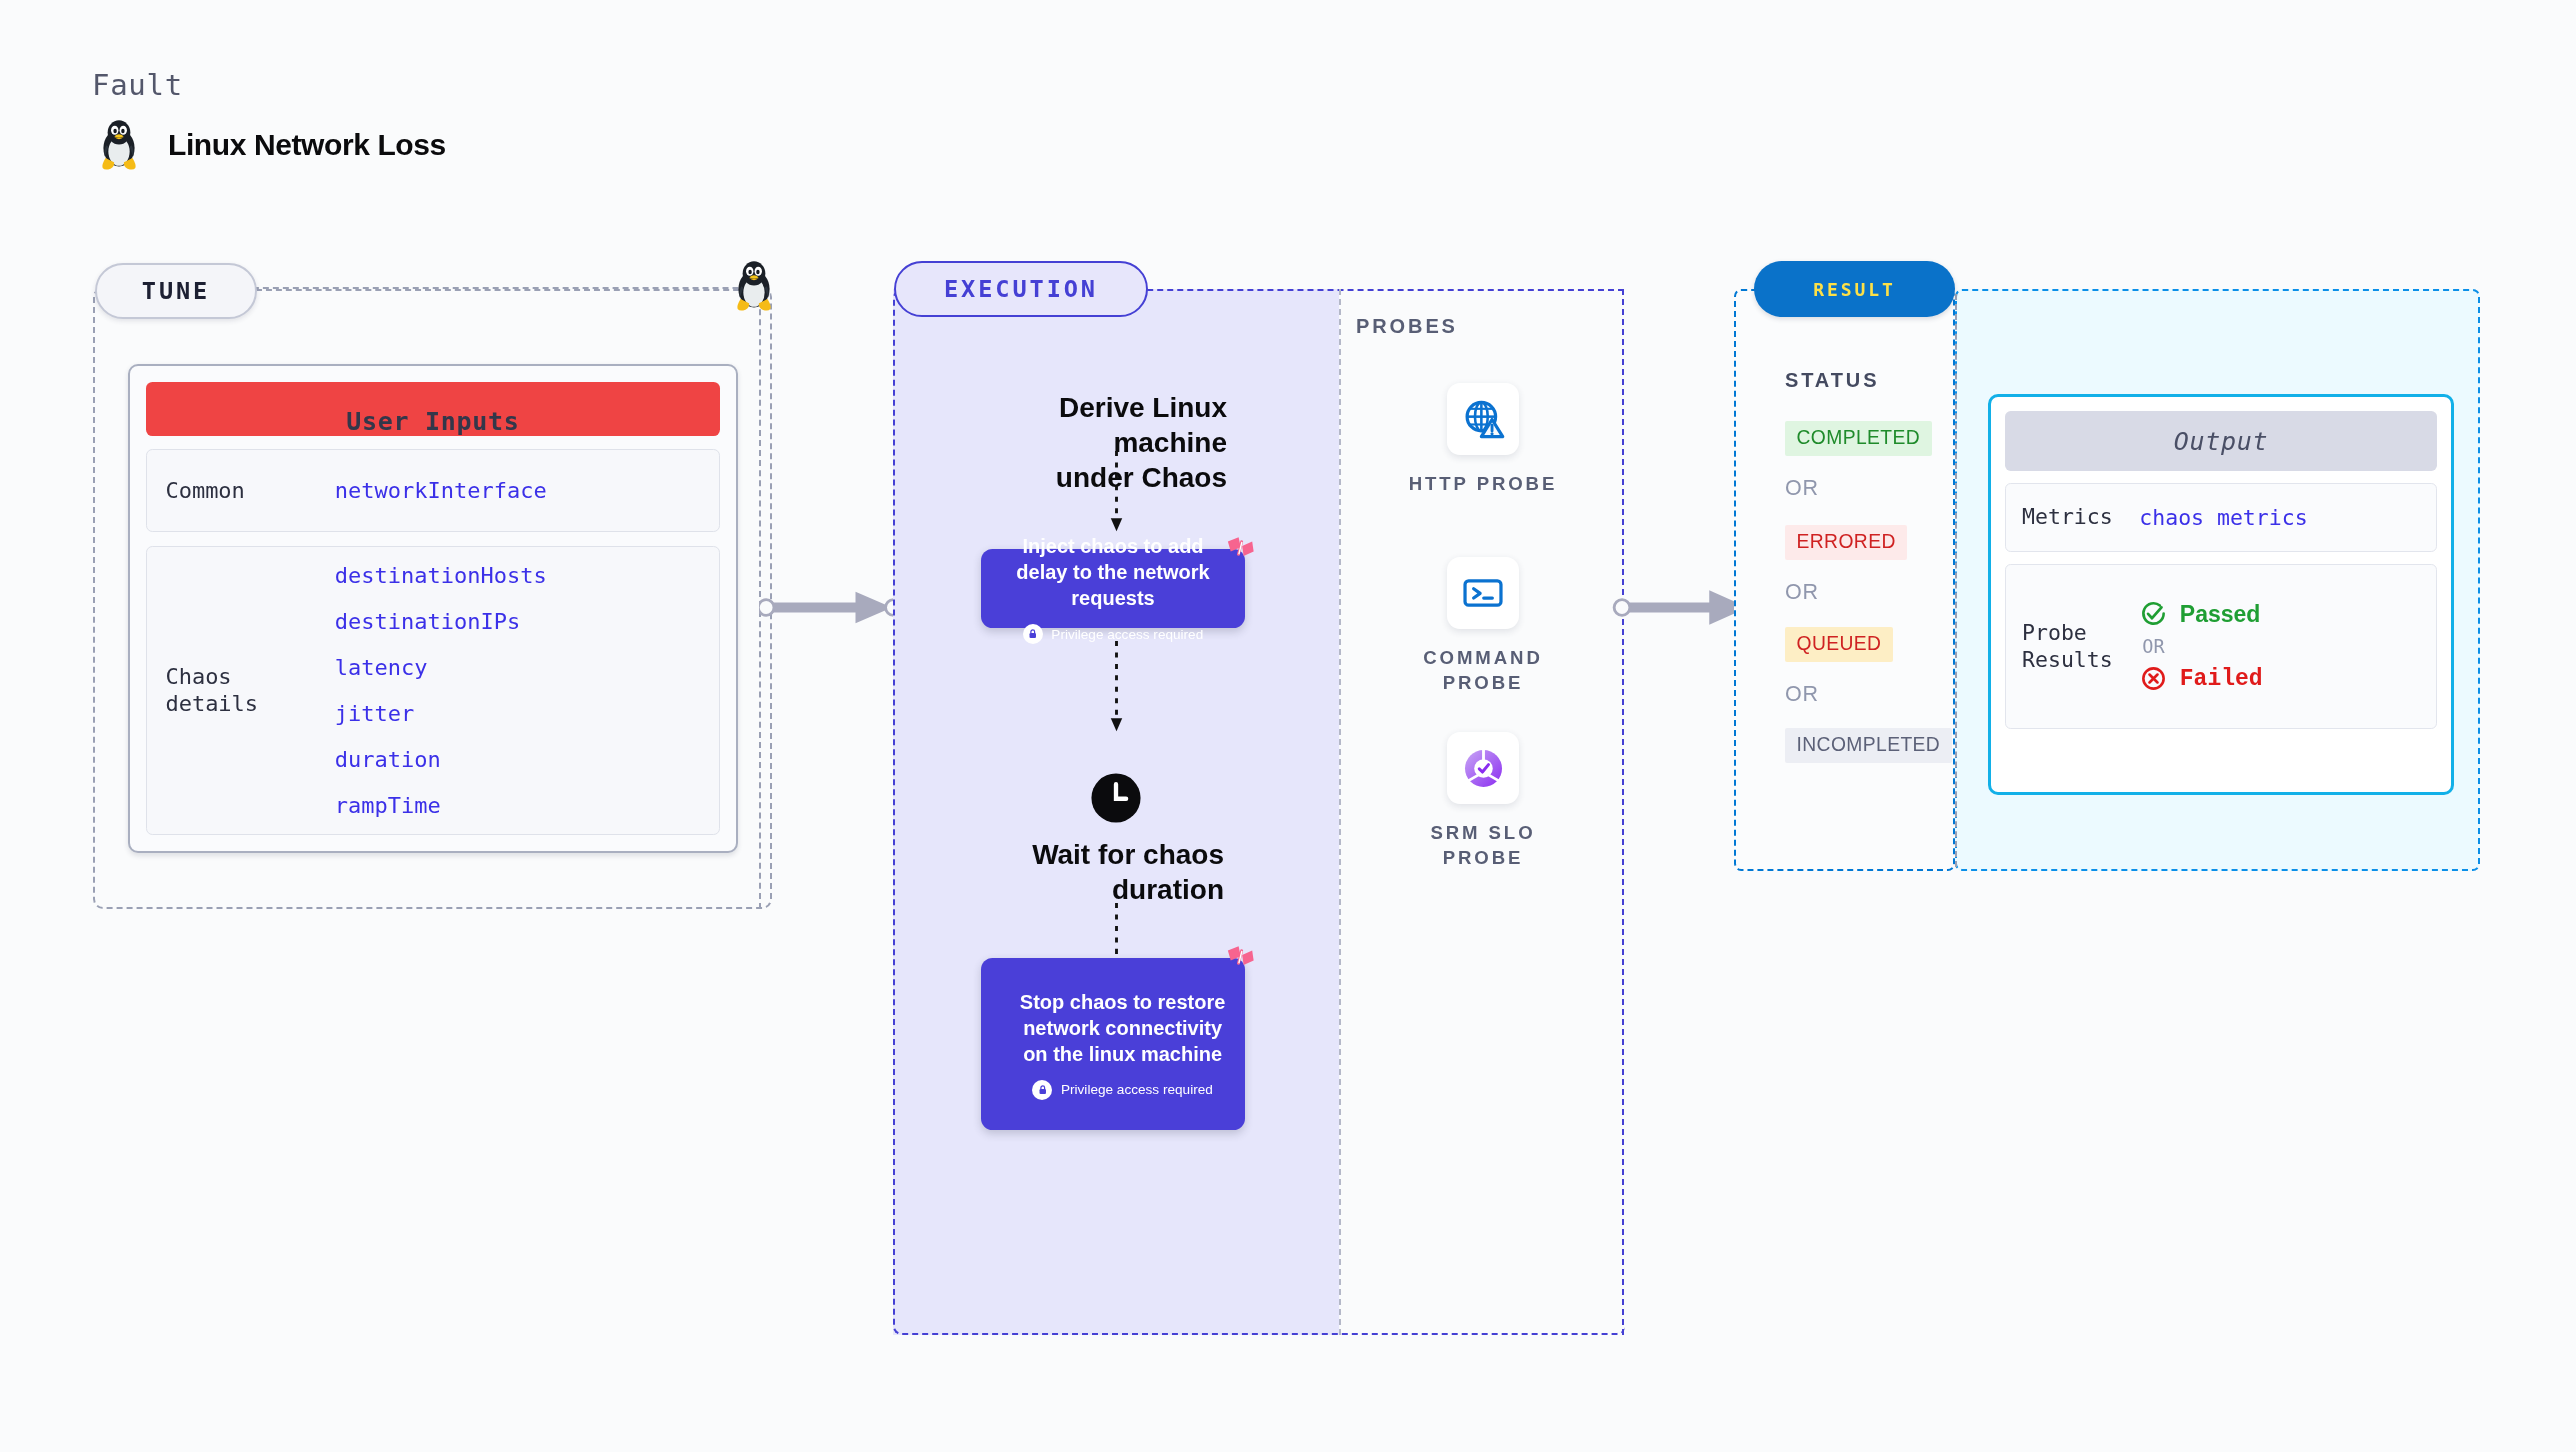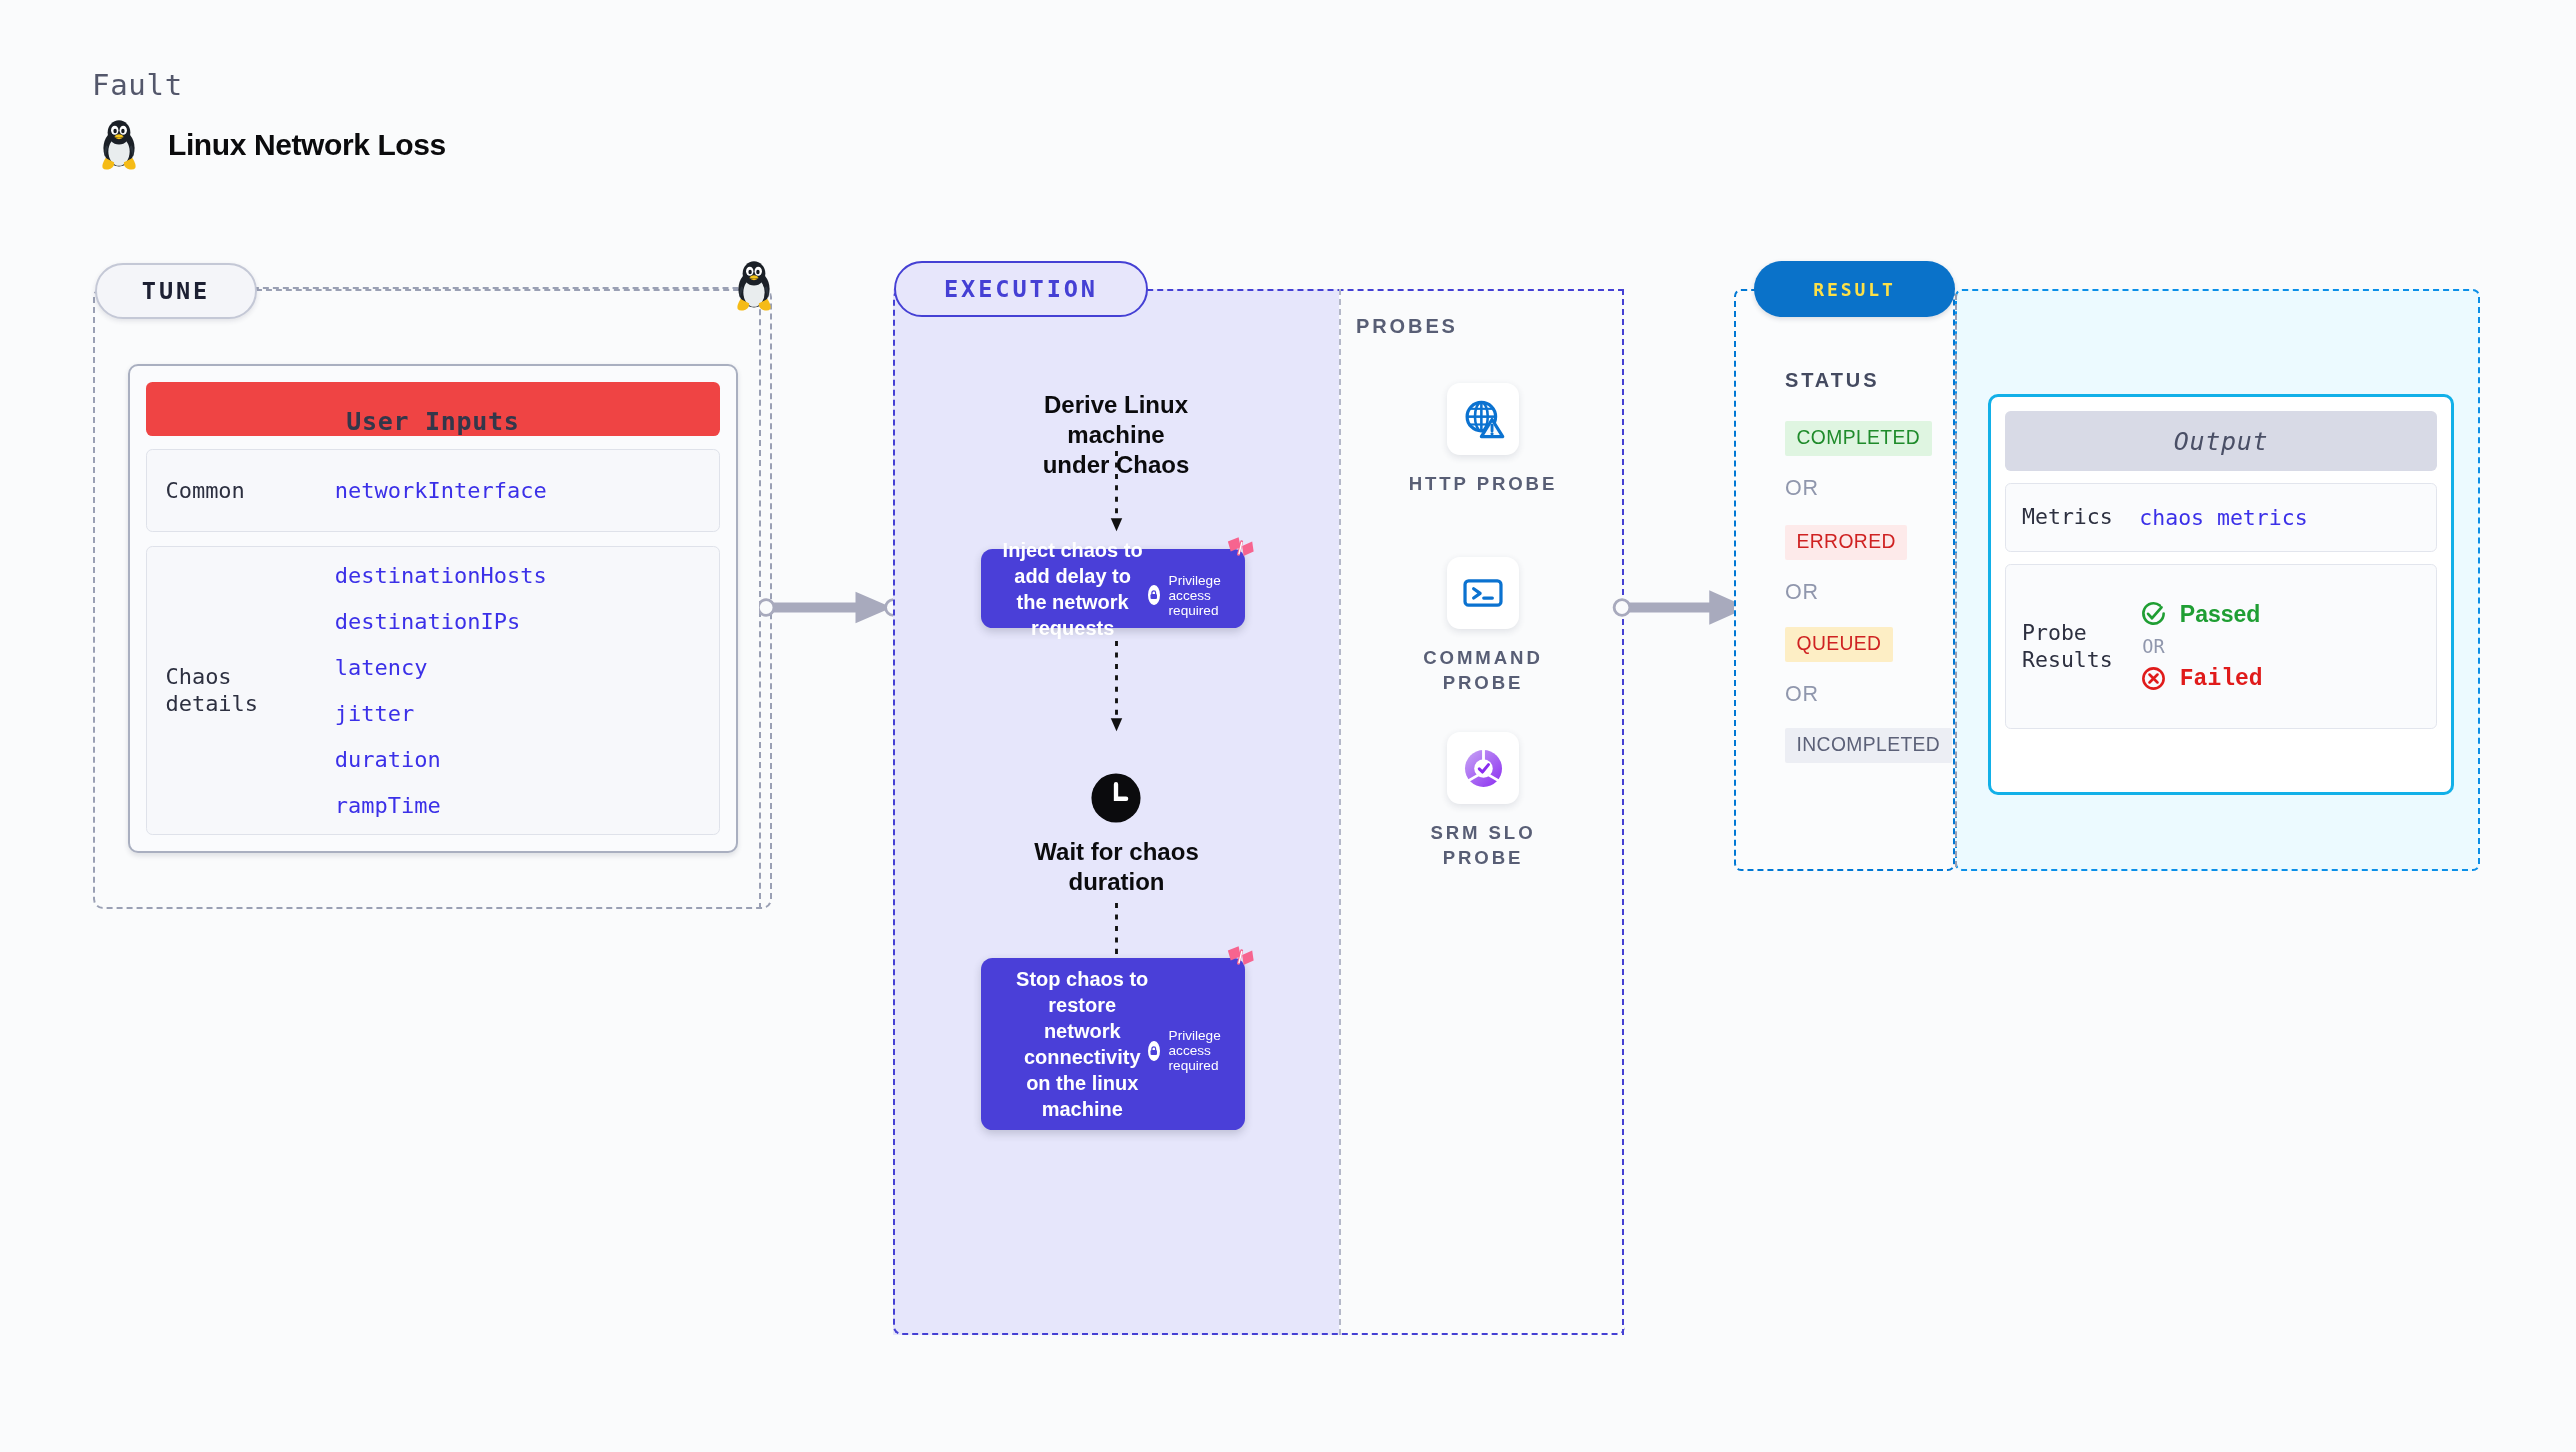--- a/index.html
+++ b/index.html
@@ -120,29 +120,29 @@
   #probes-divider{
     left:1339px;top:289px;width:0;height:1046px;
     border-left:2.1px dashed #b4b8c8;
   }
   #probes-label{
     left:1356px;top:315px;
     font-size:20px;font-weight:700;color:#585e75;letter-spacing:2.9px;
   }
 
   .flow-text{
-    position:absolute;text-align:center;
-    font-size:24px;font-weight:700;color:#0b0b0d;line-height:1.25;
+    position:absolute;text-align:right;
+    font-size:28px;font-weight:700;color:#0b0b0d;line-height:1.25;
   }
   .dashed-arrow{position:absolute;}
 
   .step-card{
     position:absolute;background:#4a3fd8;border-radius:11.5px;
     box-shadow:0 3.6px 8.6px rgba(40,45,70,.2);
-    display:flex;flex-direction:row;align-items:center;justify-content:center;
+    display:flex;flex-direction:column;align-items:center;justify-content:center;
     box-sizing:border-box;padding:11.5px 15.8px;
   }
   .step-card .st-title{
     color:#ffffff;font-size:20px;font-weight:700;text-align:center;line-height:1.3;
   }
   .step-card .st-sub{
     margin-top:13px;display:flex;align-items:center;gap:8.6px;
     color:#ffffff;font-size:13.6px;font-weight:400;
   }
   .lock-badge{

